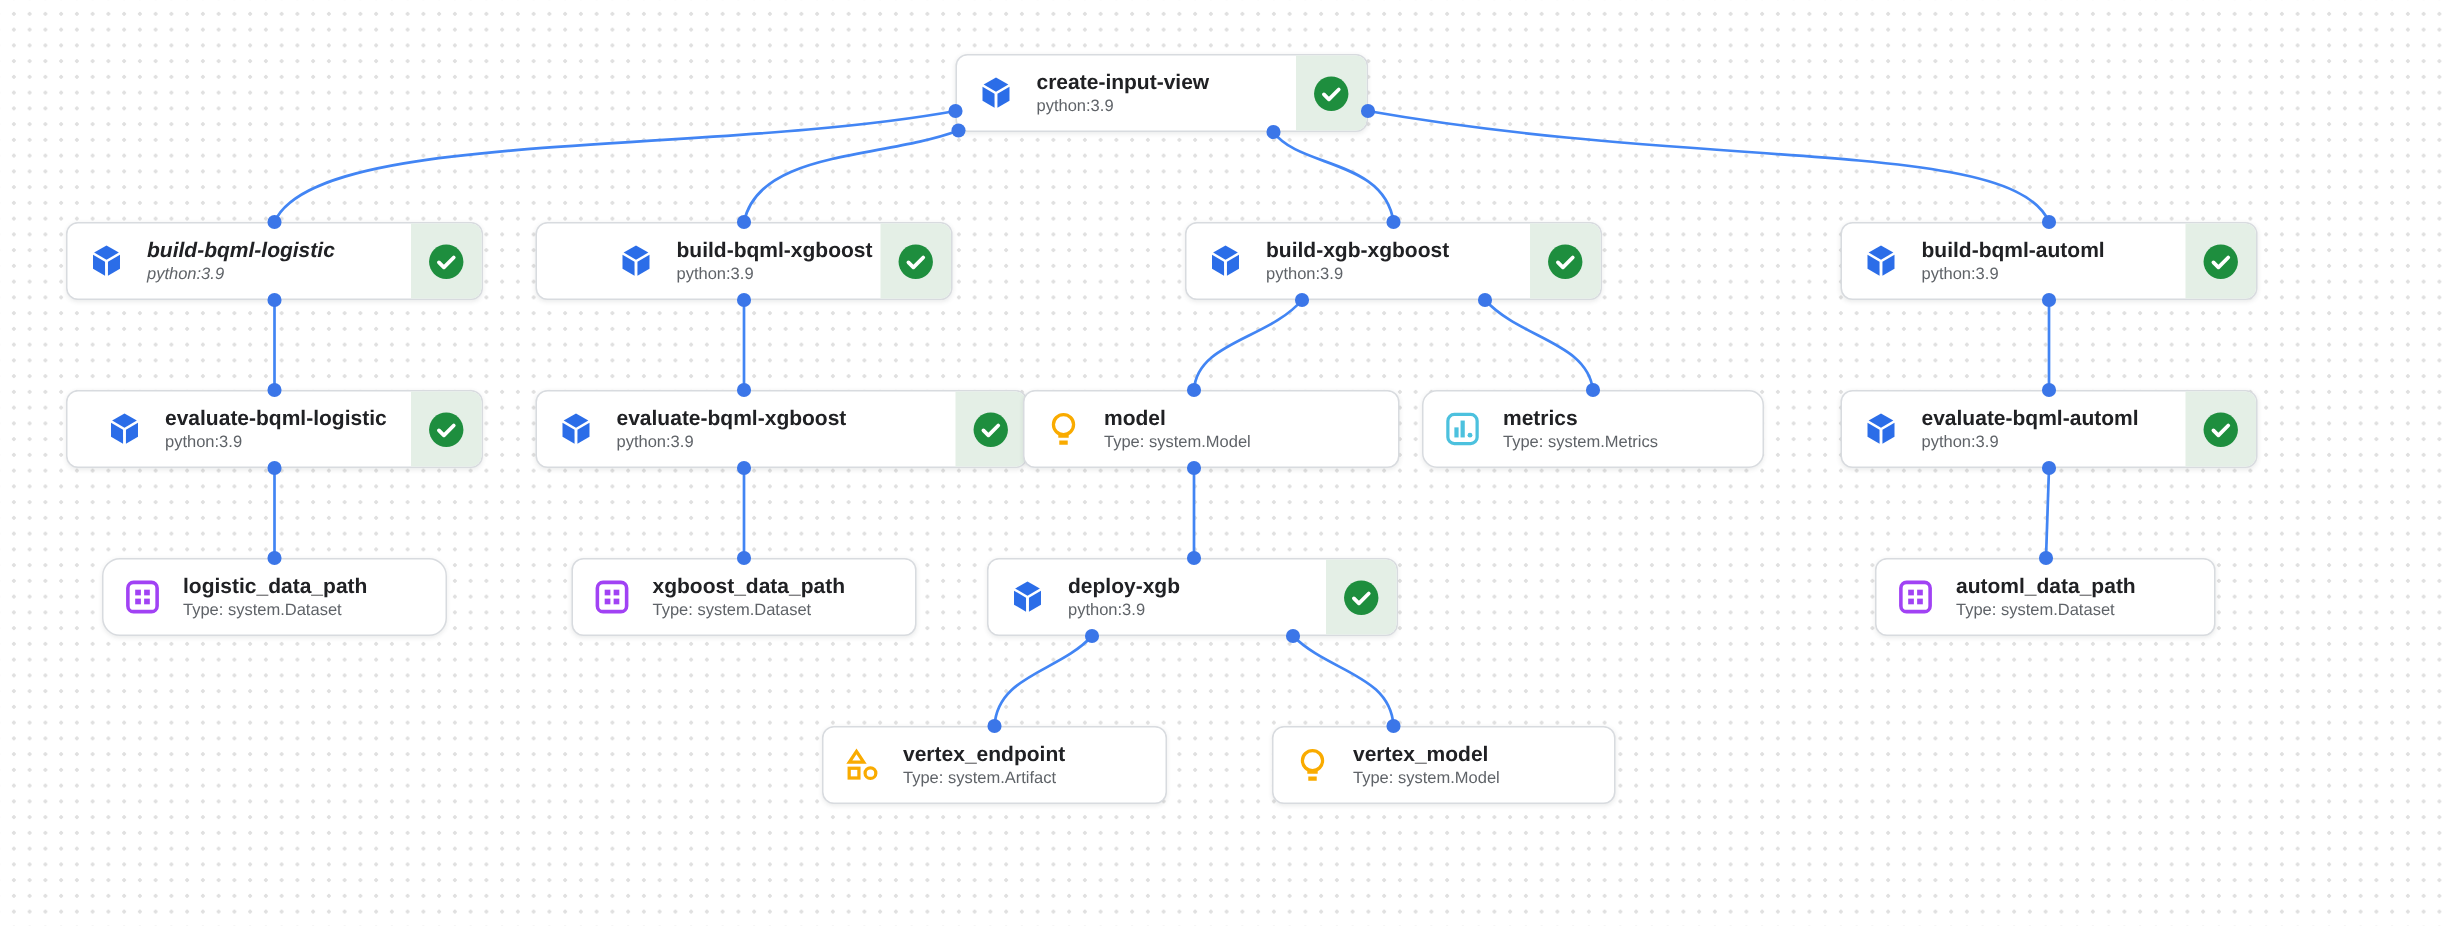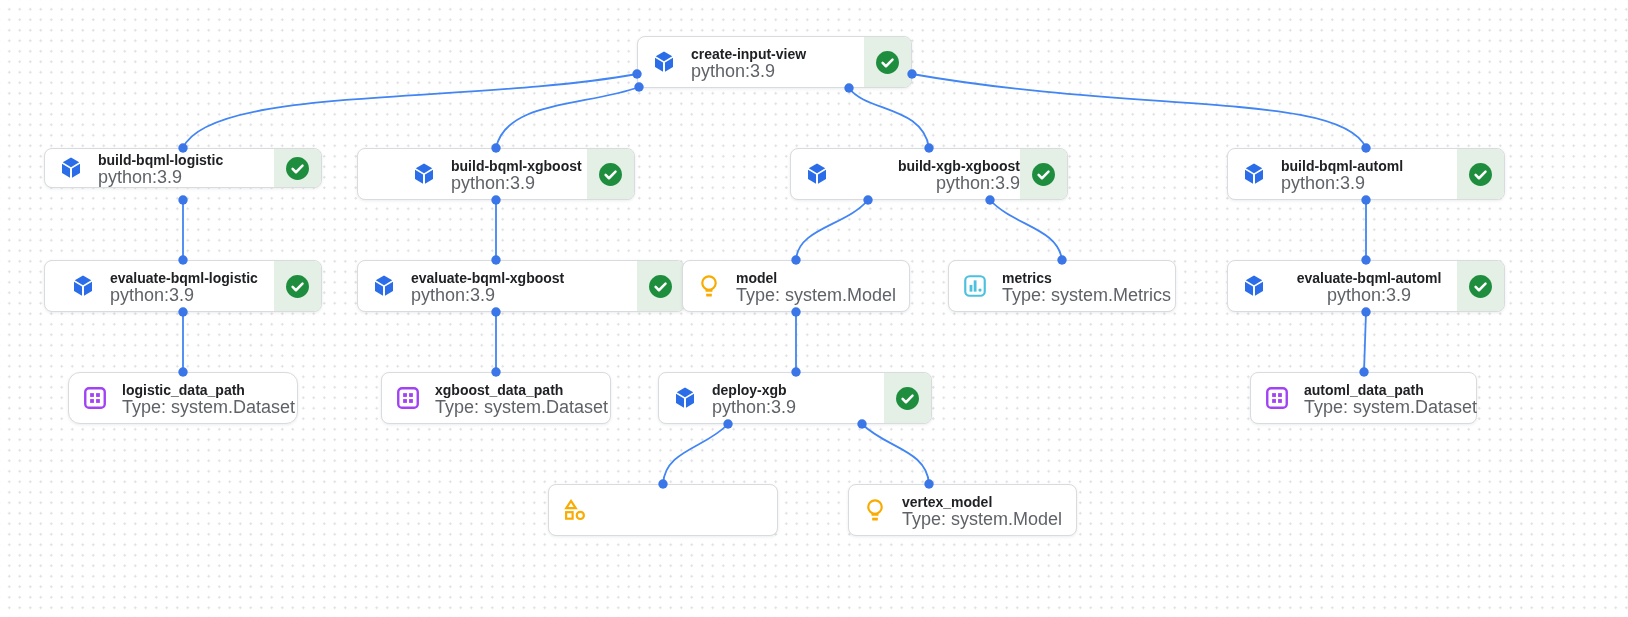--- a/index.html
+++ b/index.html
@@ -23,21 +23,21 @@
     border:1px solid var(--card-border,#d8dbdf);
     border-radius:8px;
     display:flex;align-items:center;
     box-shadow:0 1px 3px rgba(60,64,67,.10);
     cursor:pointer;
   }
   .nicon{width:26px;height:26px;flex:0 0 auto;margin:0 14px 0 13px;display:flex;align-items:center;justify-content:center;}
   .nicon svg{display:block;}
   .txt{flex:1 1 auto;min-width:0;display:flex;flex-direction:column;justify-content:center;}
   .title{display:block;font-size:14px;font-weight:bold;color:var(--title,#202124);line-height:17px;white-space:nowrap;}
-  .subtitle{display:block;font-size:18px;color:var(--subtitle,#5f6368);line-height:16px;white-space:nowrap;}
+  .subtitle{display:block;font-size:11px;color:var(--subtitle,#5f6368);line-height:16px;white-space:nowrap;}
   .status{
     width:47px;align-self:stretch;flex:0 0 auto;margin-left:auto;
     background:var(--status-bg,#e4efe6);
     border-radius:0 7px 7px 0;
     display:flex;align-items:center;justify-content:center;
   }
   .check{display:flex;}
   .edge{fill:none;stroke:var(--edge,#4285f4);stroke-width:1.8;}
   .edge-dot{fill:var(--edge-dot,#3b76e8);}
 </style>
@@ -62,21 +62,21 @@
         </span>
         <span class="status">
           <span class="check">
             <svg viewBox="0 0 24 24" width="25" height="25">
       <circle cx="12" cy="12" r="11" fill="#1e8e3e"></circle>
       <path d="M7.3 12.4 L10.5 15.6 L16.8 9.3" fill="none" stroke="#ffffff" stroke-width="2.4" stroke-linecap="round" stroke-linejoin="round"></path>
             </svg>
           </span>
         </span>
       </div>
-      <div class="node component" style="left: 44px; top: 148px; width: 278px; height: 40px;">
+      <div class="node component" style="left: 44px; top: 148px; width: 278px; height: 52px; font-style: italic;">
         <span class="nicon">
           <svg viewBox="0 0 24 24" width="26" height="26">
             <g fill="#2b6de8">
       <path d="M12 2.4 L19.6 6.8 12 11.2 4.4 6.8 Z"></path>
       <path d="M3.7 8.1 L11.1 12.4 V21 L3.7 16.7 Z"></path>
       <path d="M20.3 8.1 L12.9 12.4 V21 L20.3 16.7 Z"></path>
             </g>
           </svg>
         </span>
         <span class="txt">
@@ -108,21 +108,21 @@
         </span>
         <span class="status">
           <span class="check">
             <svg viewBox="0 0 24 24" width="25" height="25">
       <circle cx="12" cy="12" r="11" fill="#1e8e3e"></circle>
       <path d="M7.3 12.4 L10.5 15.6 L16.8 9.3" fill="none" stroke="#ffffff" stroke-width="2.4" stroke-linecap="round" stroke-linejoin="round"></path>
             </svg>
           </span>
         </span>
       </div>
-      <div class="node component" style="left: 790px; top: 148px; width: 278px; height: 52px; text-align: right;">
+      <div class="node component" style="left: 790px; top: 148px; width: 278px; height: 52px;">
         <span class="nicon">
           <svg viewBox="0 0 24 24" width="26" height="26">
             <g fill="#2b6de8">
       <path d="M12 2.4 L19.6 6.8 12 11.2 4.4 6.8 Z"></path>
       <path d="M3.7 8.1 L11.1 12.4 V21 L3.7 16.7 Z"></path>
       <path d="M20.3 8.1 L12.9 12.4 V21 L20.3 16.7 Z"></path>
             </g>
           </svg>
         </span>
         <span class="txt">
@@ -200,50 +200,50 @@
         </span>
         <span class="status">
           <span class="check">
             <svg viewBox="0 0 24 24" width="25" height="25">
       <circle cx="12" cy="12" r="11" fill="#1e8e3e"></circle>
       <path d="M7.3 12.4 L10.5 15.6 L16.8 9.3" fill="none" stroke="#ffffff" stroke-width="2.4" stroke-linecap="round" stroke-linejoin="round"></path>
             </svg>
           </span>
         </span>
       </div>
-      <div class="node artifact" style="left: 682px; top: 260px; width: 228px; height: 52px;">
+      <div class="node artifact" style="left: 682px; top: 260px; width: 251px; height: 52px;">
         <span class="nicon">
           <svg viewBox="0 0 24 24" width="26" height="26" fill="none" stroke="#f9ab00" stroke-width="2">
       <circle cx="12" cy="9.3" r="6.2"></circle>
       <path d="M9.8 14.7 V16.4 H14.2 V14.7"></path>
       <line x1="9.4" y1="20.4" x2="14.6" y2="20.4" stroke-width="2.6"></line>
           </svg>
         </span>
         <span class="txt">
           <span class="title">model</span>
           <span class="subtitle">Type: system.Model</span>
         </span>
       </div>
-      <div class="node artifact" style="left: 948px; top: 260px; width: 228px; height: 52px;">
+      <div class="node artifact" style="left: 948px; top: 260px; width: 228px; height: 52px; border-radius: 10px;">
         <span class="nicon">
           <svg viewBox="0 0 24 24" width="26" height="26">
       <rect x="3" y="3" width="18" height="18" rx="4" fill="none" stroke="#4cc1de" stroke-width="2"></rect>
       <g fill="#4cc1de">
               <rect x="7" y="11" width="2.6" height="6.2"></rect>
       <rect x="10.8" y="6.8" width="2.6" height="10.4"></rect>
       <circle cx="16.6" cy="15.8" r="1.5"></circle>
             </g>
           </svg>
         </span>
         <span class="txt">
           <span class="title">metrics</span>
           <span class="subtitle">Type: system.Metrics</span>
         </span>
       </div>
-      <div class="node component" style="left: 1227px; top: 260px; width: 278px; height: 52px; text-align: center;">
+      <div class="node component" style="left: 1227px; top: 260px; width: 278px; height: 52px;">
         <span class="nicon">
           <svg viewBox="0 0 24 24" width="26" height="26">
             <g fill="#2b6de8">
       <path d="M12 2.4 L19.6 6.8 12 11.2 4.4 6.8 Z"></path>
       <path d="M3.7 8.1 L11.1 12.4 V21 L3.7 16.7 Z"></path>
       <path d="M20.3 8.1 L12.9 12.4 V21 L20.3 16.7 Z"></path>
             </g>
           </svg>
         </span>
         <span class="txt">
@@ -333,20 +333,24 @@
           <span class="subtitle">Type: system.Dataset</span>
         </span>
       </div>
       <div class="node artifact" style="left: 548px; top: 484px; width: 230px; height: 52px;">
         <span class="nicon">
           <svg viewBox="0 0 24 24" width="26" height="26" fill="none" stroke="#f9ab00" stroke-width="2">
       <path d="M8.3 3.6 L12.7 10.2 H3.9 Z"></path>
       <rect x="3.8" y="14" width="6" height="6"></rect>
       <circle cx="16.9" cy="17" r="3.3"></circle>
           </svg>
+        </span>
+        <span class="txt">
+          <span class="title">vertex_endpoint</span>
+          <span class="subtitle">Type: system.Artifact</span>
         </span>
       </div>
       <div class="node artifact" style="left: 848px; top: 484px; width: 229px; height: 52px;">
         <span class="nicon">
           <svg viewBox="0 0 24 24" width="26" height="26" fill="none" stroke="#f9ab00" stroke-width="2">
       <circle cx="12" cy="9.3" r="6.2"></circle>
       <path d="M9.8 14.7 V16.4 H14.2 V14.7"></path>
       <line x1="9.4" y1="20.4" x2="14.6" y2="20.4" stroke-width="2.6"></line>
           </svg>
         </span>

